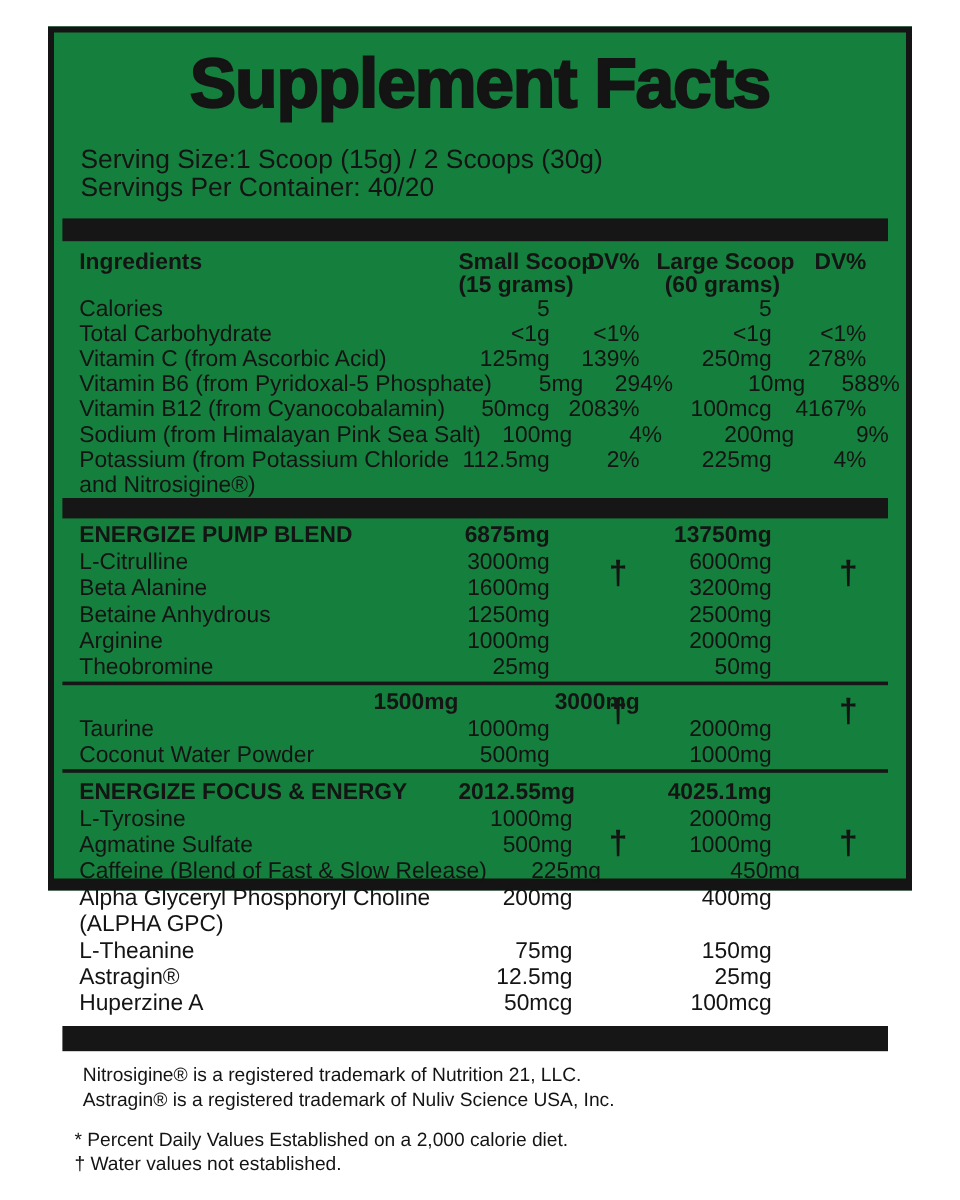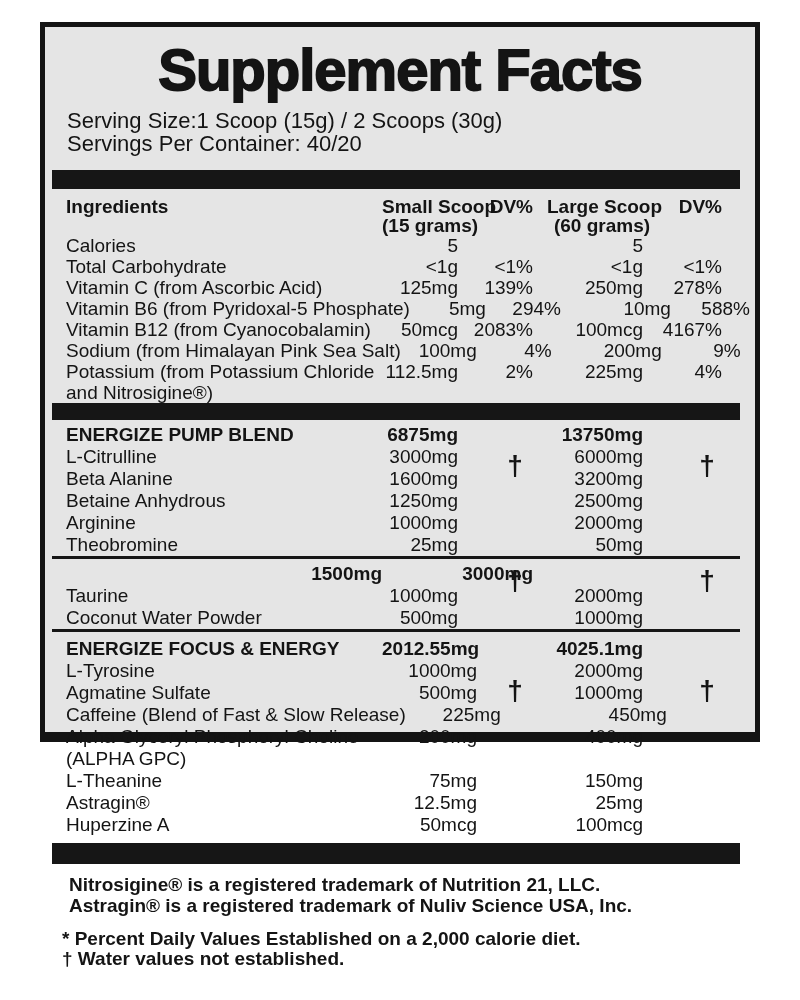--- a/index.html
+++ b/index.html
@@ -9,35 +9,35 @@
     color: #141414;
     -webkit-font-smoothing: antialiased;
   }
 
   .label {
     position: absolute; left: 40px; top: 22px;
     width: 720px; height: 720px;
     box-sizing: border-box;
     border: 5px solid #141414;
     border-bottom-width: 10px;
-    background: #e5e5e5;
+    background: #15803d;
   }
 
   .title {
     margin: 12px 0 0 0;
     text-align: center;
     font-size: 58px;
     line-height: 62px;
     font-weight: bold;
     letter-spacing: -1px;
     -webkit-text-stroke: 1.8px #141414;
     white-space: nowrap;
   }
 
-  .serving { margin: 8px 0 0 22px; font-size: 22px; line-height: 23px; }
+  .serving { margin: 20px 0 0 22px; font-size: 22px; line-height: 23px; }
 
   .bar { background: #161616; margin-left: 7px; margin-right: 15px; }
   .bar-1 { height: 19px; margin-top: 15px; }
   .bar-2 { height: 17px; margin-top: 0; }
   .bar-3 { height: 21px; margin-top: 7px; }
   .rule { height: 3px; background: #161616; margin-left: 7px; margin-right: 15px; }
 
   
   .row {
     display: grid;
@@ -74,21 +74,21 @@
     font-size: 28px;
     line-height: 30px;
     font-weight: bold;
   }
   .dagger-c1 { left: 455px; }
   .dagger-c2 { left: 647px; }
   .blend-pump .dagger { top: 31px; }
   .blend-hydration .dagger { top: 7px; }
   .blend-focus .dagger { top: 44px; }
 
-  .footer { margin-top: 10px; font-size: 19px; font-weight: bold; }
+  .footer { margin-top: 10px; font-size: 16px; }
   .trademarks { margin-left: 24px; line-height: 21px; }
   .footnotes { margin-left: 17px; margin-top: 13px; line-height: 20px; }
 </style>
 </head>
 <body>
 
 <div class="label">
 
   <h1 class="title">Supplement Facts</h1>
 

